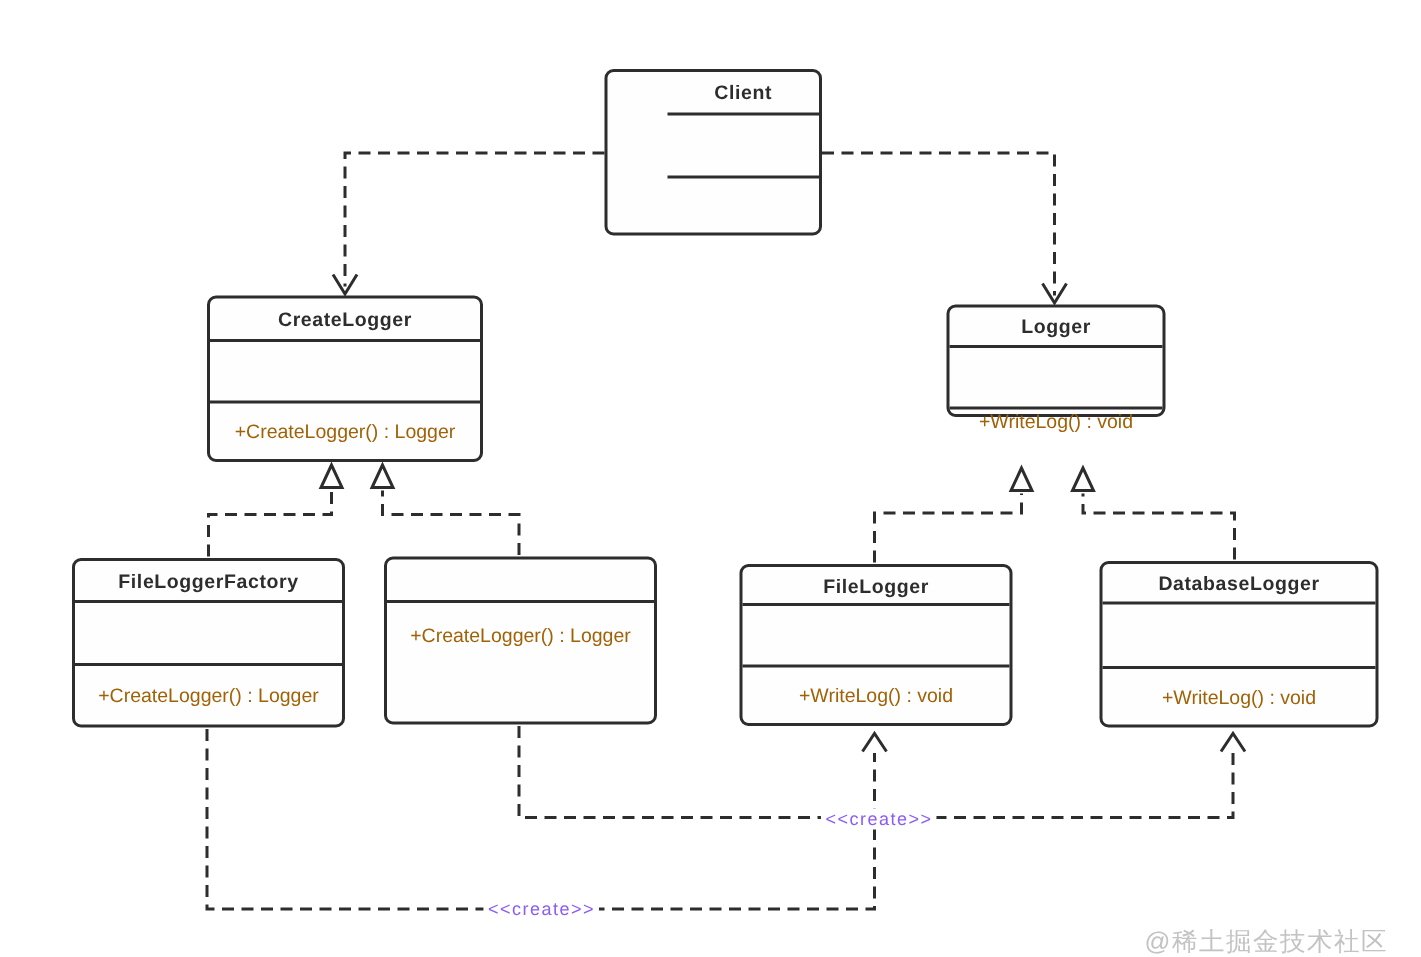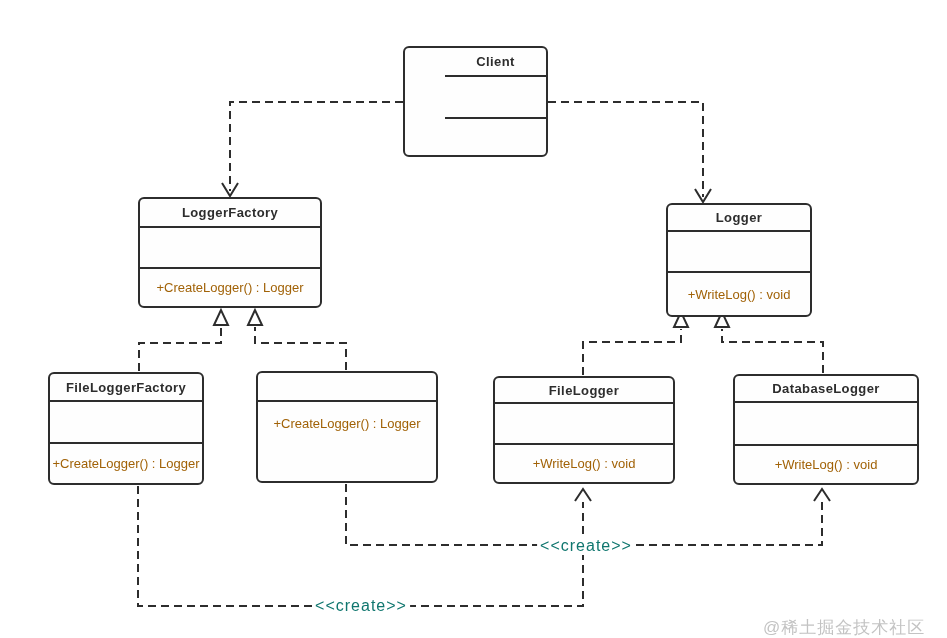--- a/index.html
+++ b/index.html
@@ -22,21 +22,21 @@
   .uml-attrs { border-bottom:2px solid #2d2d2d; }
   .uml-methods {
     font-size:13px; color:#a16207;
     display:flex; align-items:center; justify-content:center;
     white-space:nowrap;
     text-align:right;
   }
   .edge-label {
     position:absolute; z-index:3; transform:translate(-50%,-50%);
     background:#ffffff; padding:0 3px;
-    font-size:16px; letter-spacing:1px; color:#0f766e; white-space:nowrap;
+    font-size:12px; letter-spacing:1px; color:#8b5cf6; white-space:nowrap;
   }
   .watermark {
     position:absolute; z-index:3; left:763px; top:616px;
     font-size:17px; letter-spacing:1px; color:#c3c3c3; white-space:nowrap;
   }
 </style>
 </head>
 <body>
 
 <div class="canvas">
@@ -87,32 +87,32 @@
     </g>
   </svg>
 
   <div class="uml-class" style="left:403px; top:46px; width:145px; height:111px; grid-template-rows:29px 42px auto;padding-left:40px;">
     <div class="uml-title">Client</div>
     <div class="uml-attrs"></div>
     <div class="uml-methods"></div>
   </div>
 
   <div class="uml-class" style="left:138px; top:197px; width:184px; height:111px; grid-template-rows:29px 41px auto;">
-    <div class="uml-title">LoggerFactory</div>
+    <div class="uml-title">CreateLogger</div>
     <div class="uml-attrs"></div>
     <div class="uml-methods">+CreateLogger() : Logger</div>
   </div>
 
-  <div class="uml-class" style="left:666px; top:203px; width:146px; height:114px; grid-template-rows:27px 41px auto;">
+  <div class="uml-class" style="left:631px; top:203px; width:146px; height:75px; grid-template-rows:27px 41px auto;">
     <div class="uml-title">Logger</div>
     <div class="uml-attrs"></div>
     <div class="uml-methods">+WriteLog() : void</div>
   </div>
 
-  <div class="uml-class" style="left:48px; top:372px; width:156px; height:113px; grid-template-rows:28px 42px auto;">
+  <div class="uml-class" style="left:48px; top:372px; width:182px; height:113px; grid-template-rows:28px 42px auto;">
     <div class="uml-title">FileLoggerFactory</div>
     <div class="uml-attrs"></div>
     <div class="uml-methods">+CreateLogger() : Logger</div>
   </div>
 
   <div class="uml-class" style="left:256px; top:371px; width:182px; height:112px; grid-template-rows:29px 43px auto;">
     <div class="uml-attrs"></div>
     <div class="uml-methods">+CreateLogger() : Logger</div>
   </div>
 

